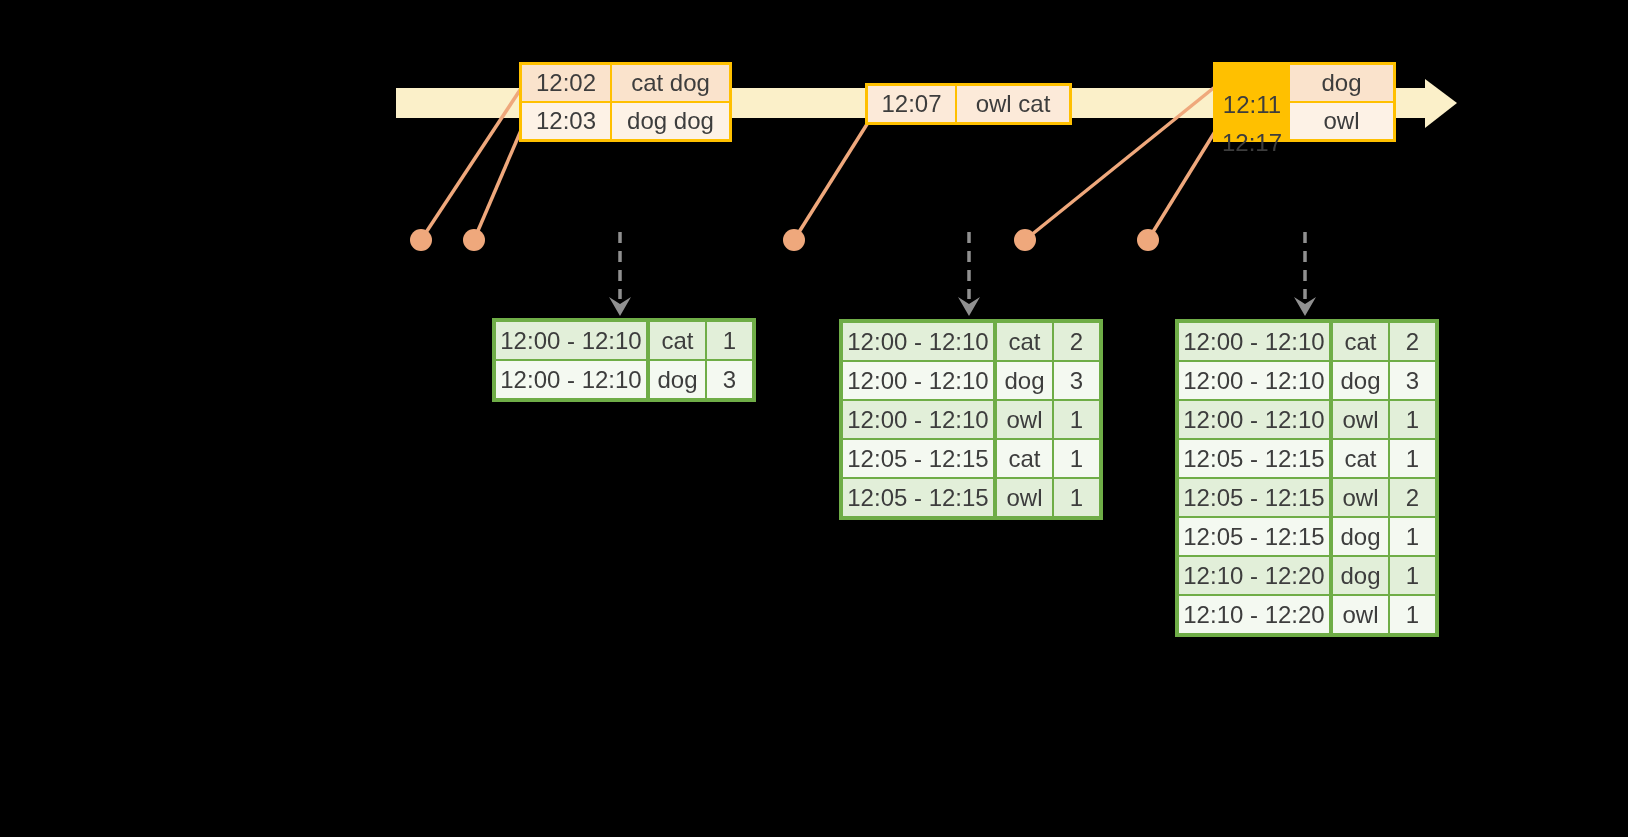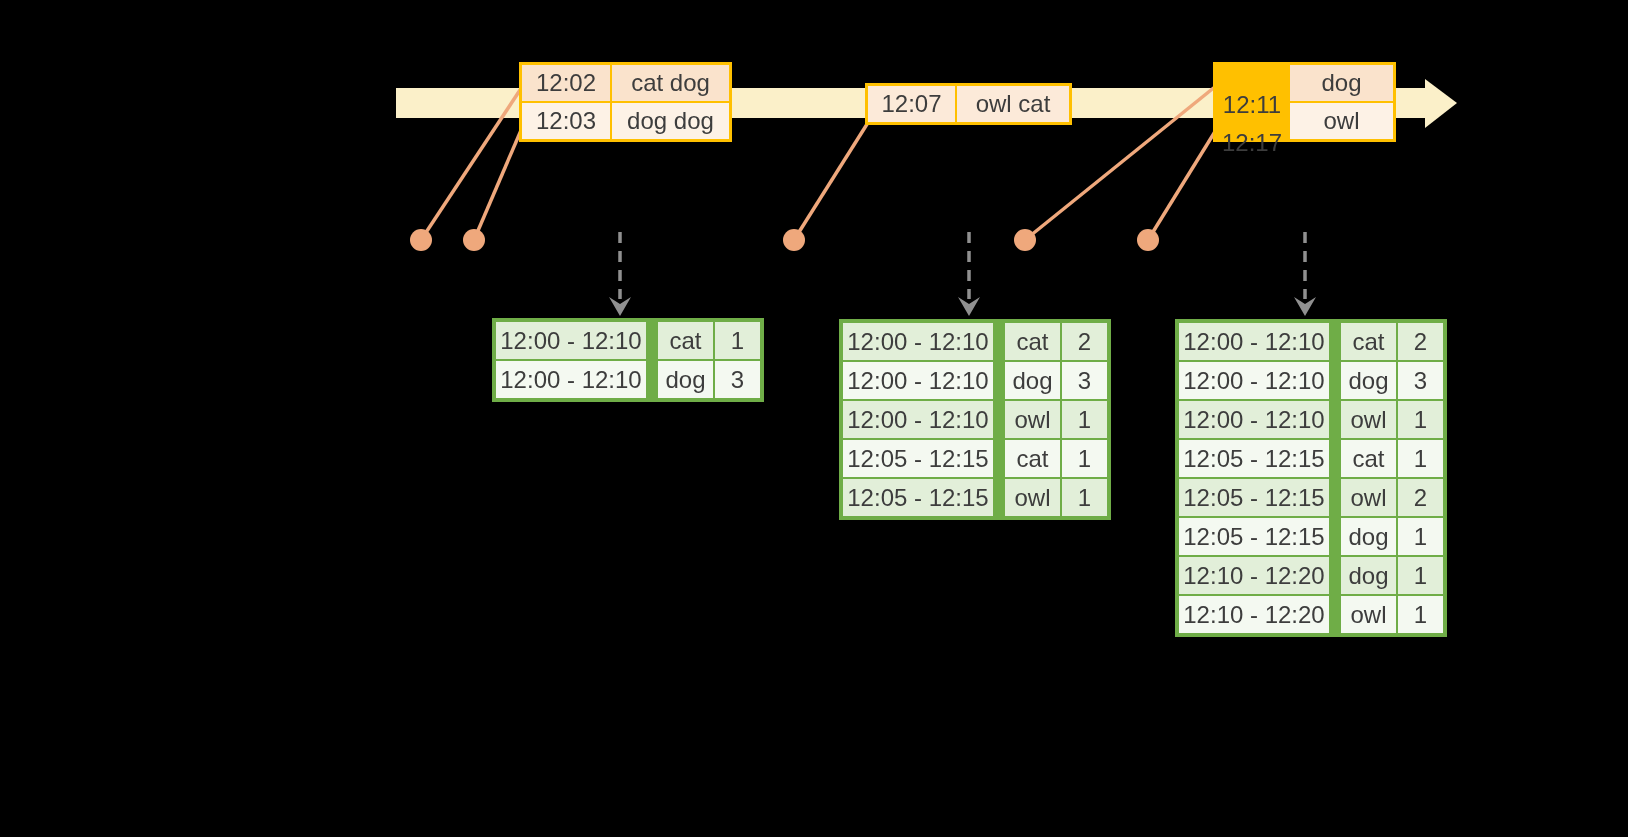--- a/index.html
+++ b/index.html
@@ -48,21 +48,21 @@
   
   .res-table{position:absolute;border:4px solid var(--result_border);z-index:2;
              display:flex;flex-direction:column;background:var(--result_border);}
   .res-row{display:flex;height:37px;}
   .res-row + .res-row{margin-top:2px;}
   .res-row.dark .res-cell{background:var(--result_row_dark);}
   .res-row.light .res-cell{background:var(--result_row_light);}
   .res-cell{display:flex;align-items:center;justify-content:center;
             font-size:24px;line-height:1;}
   .res-cell.window{width:150px;}
-  .res-cell.word{width:55px;margin-left:12px;}
+  .res-cell.word{width:55px;margin-left:4px;}
   .res-cell.count{width:45px;margin-left:2px;}
 </style>
 </head>
 <body>
 
 <div class="canvas">
 
   <div class="band"></div>
 
   <svg class="overlay" width="1628" height="837" viewBox="0 0 1628 837">

